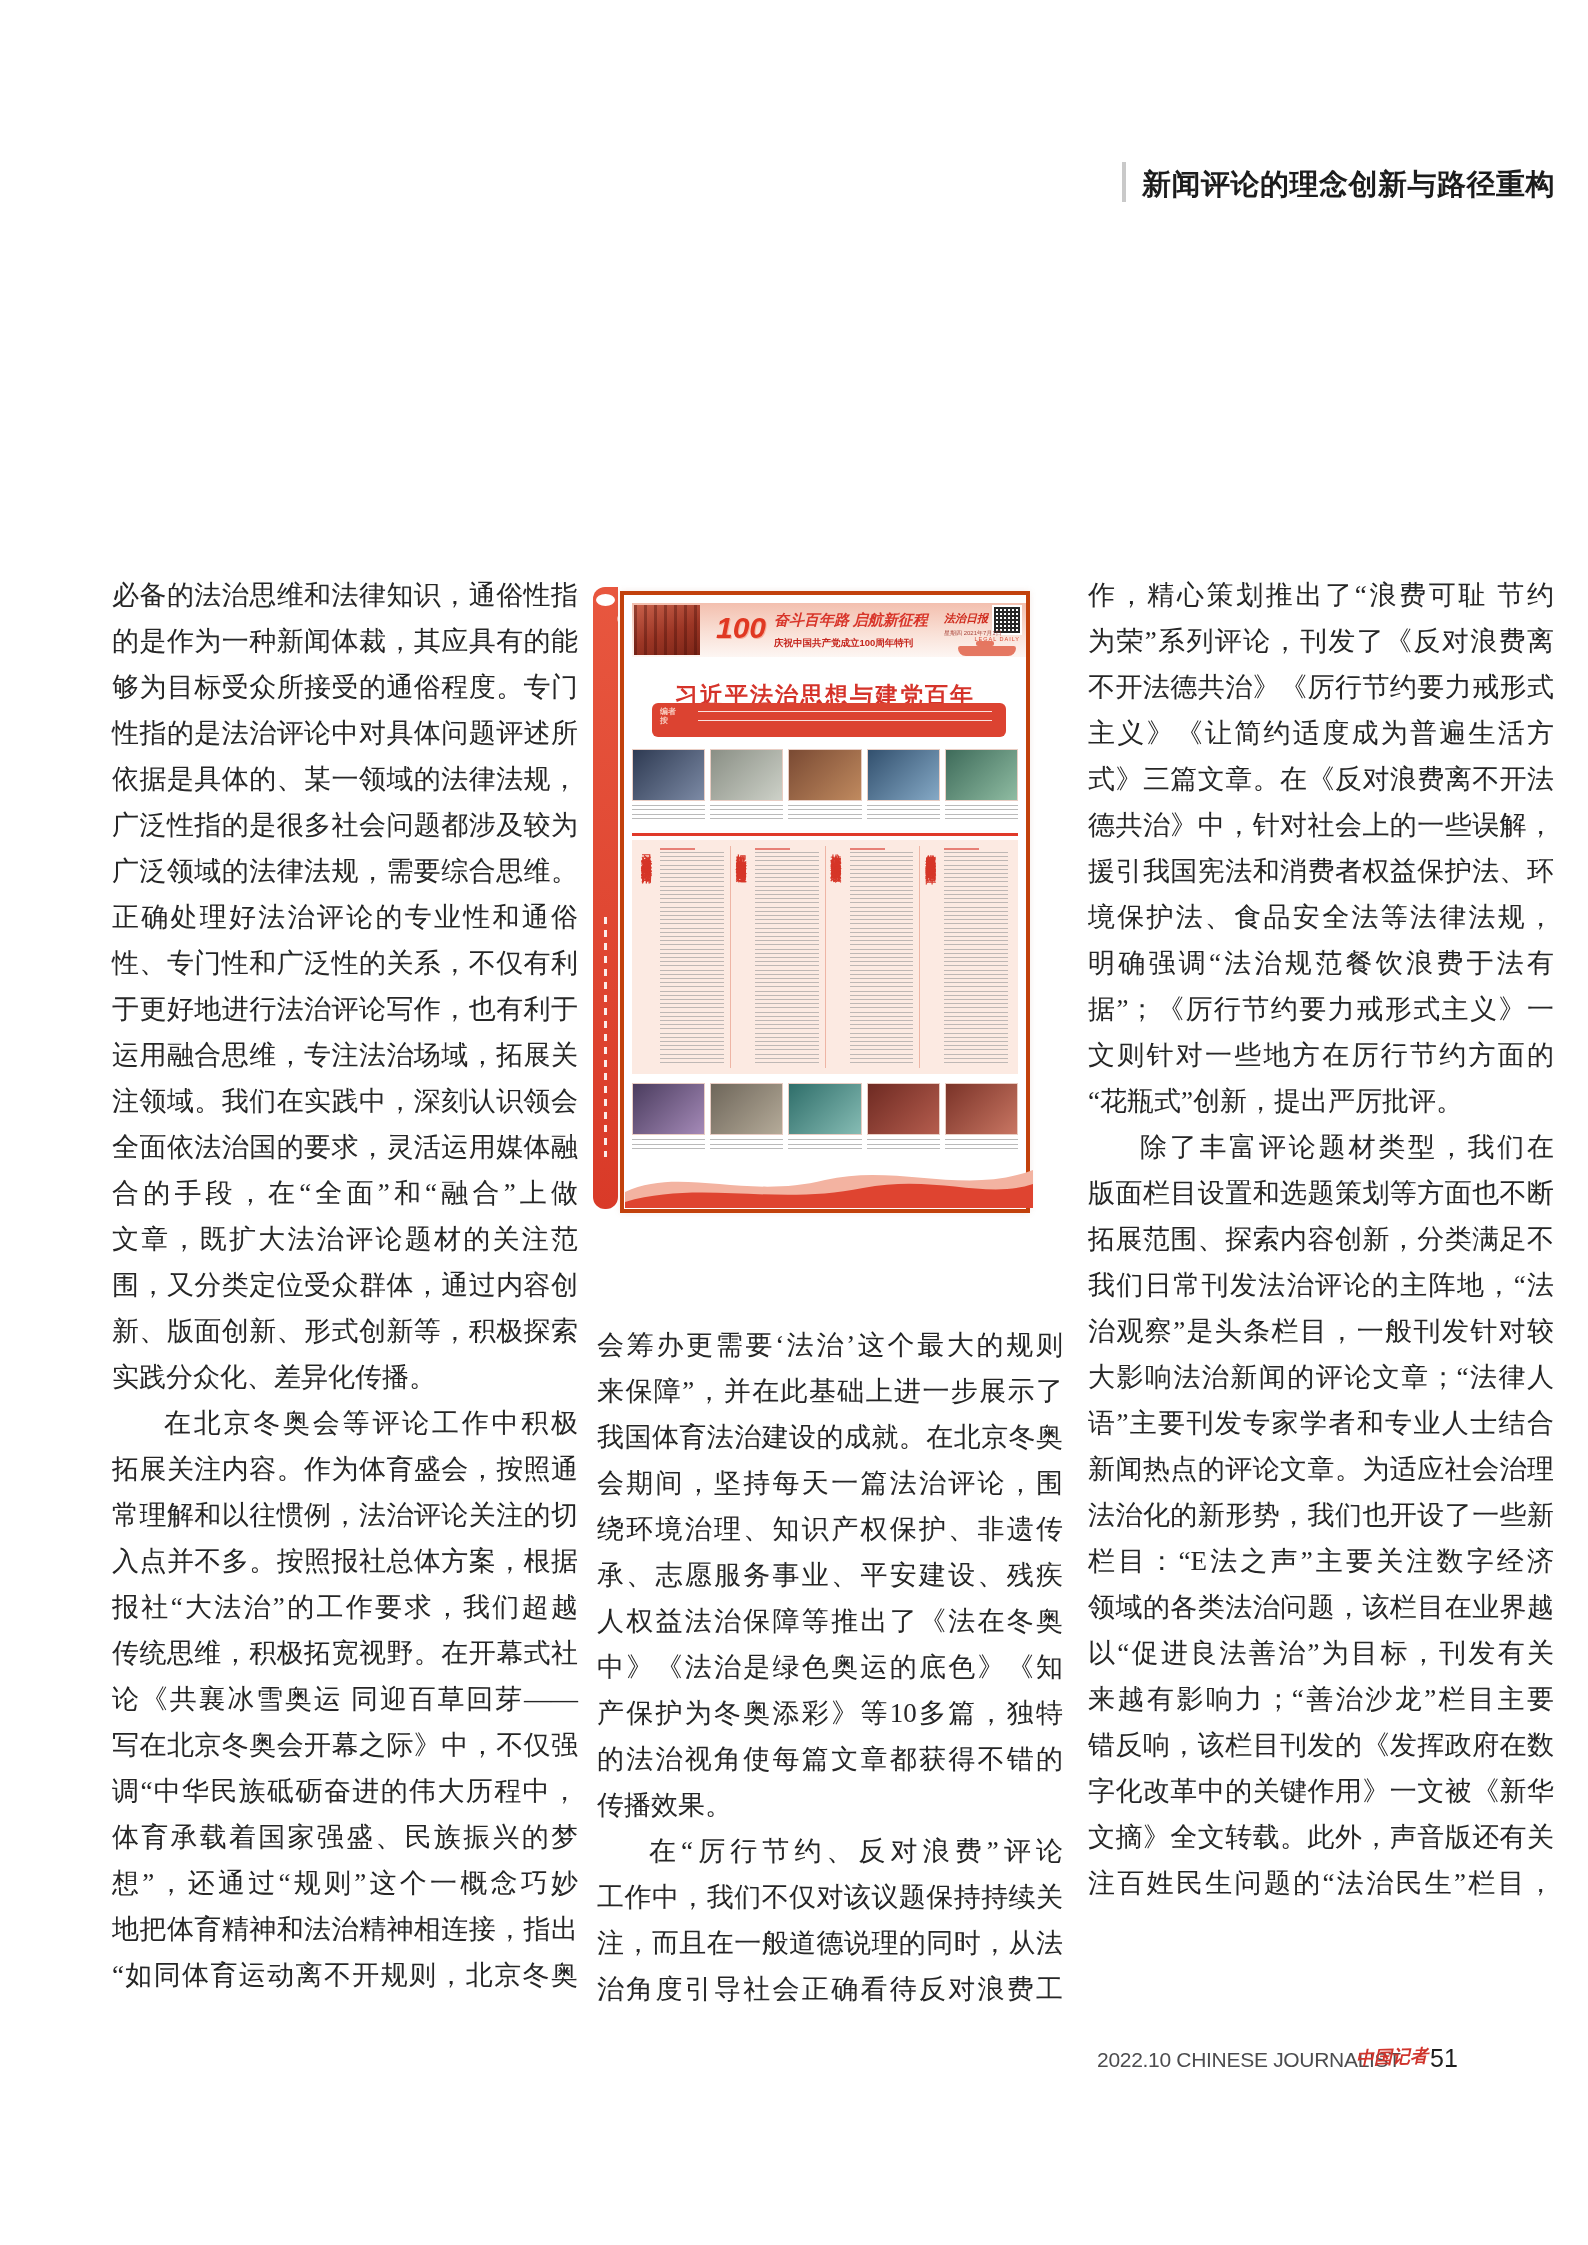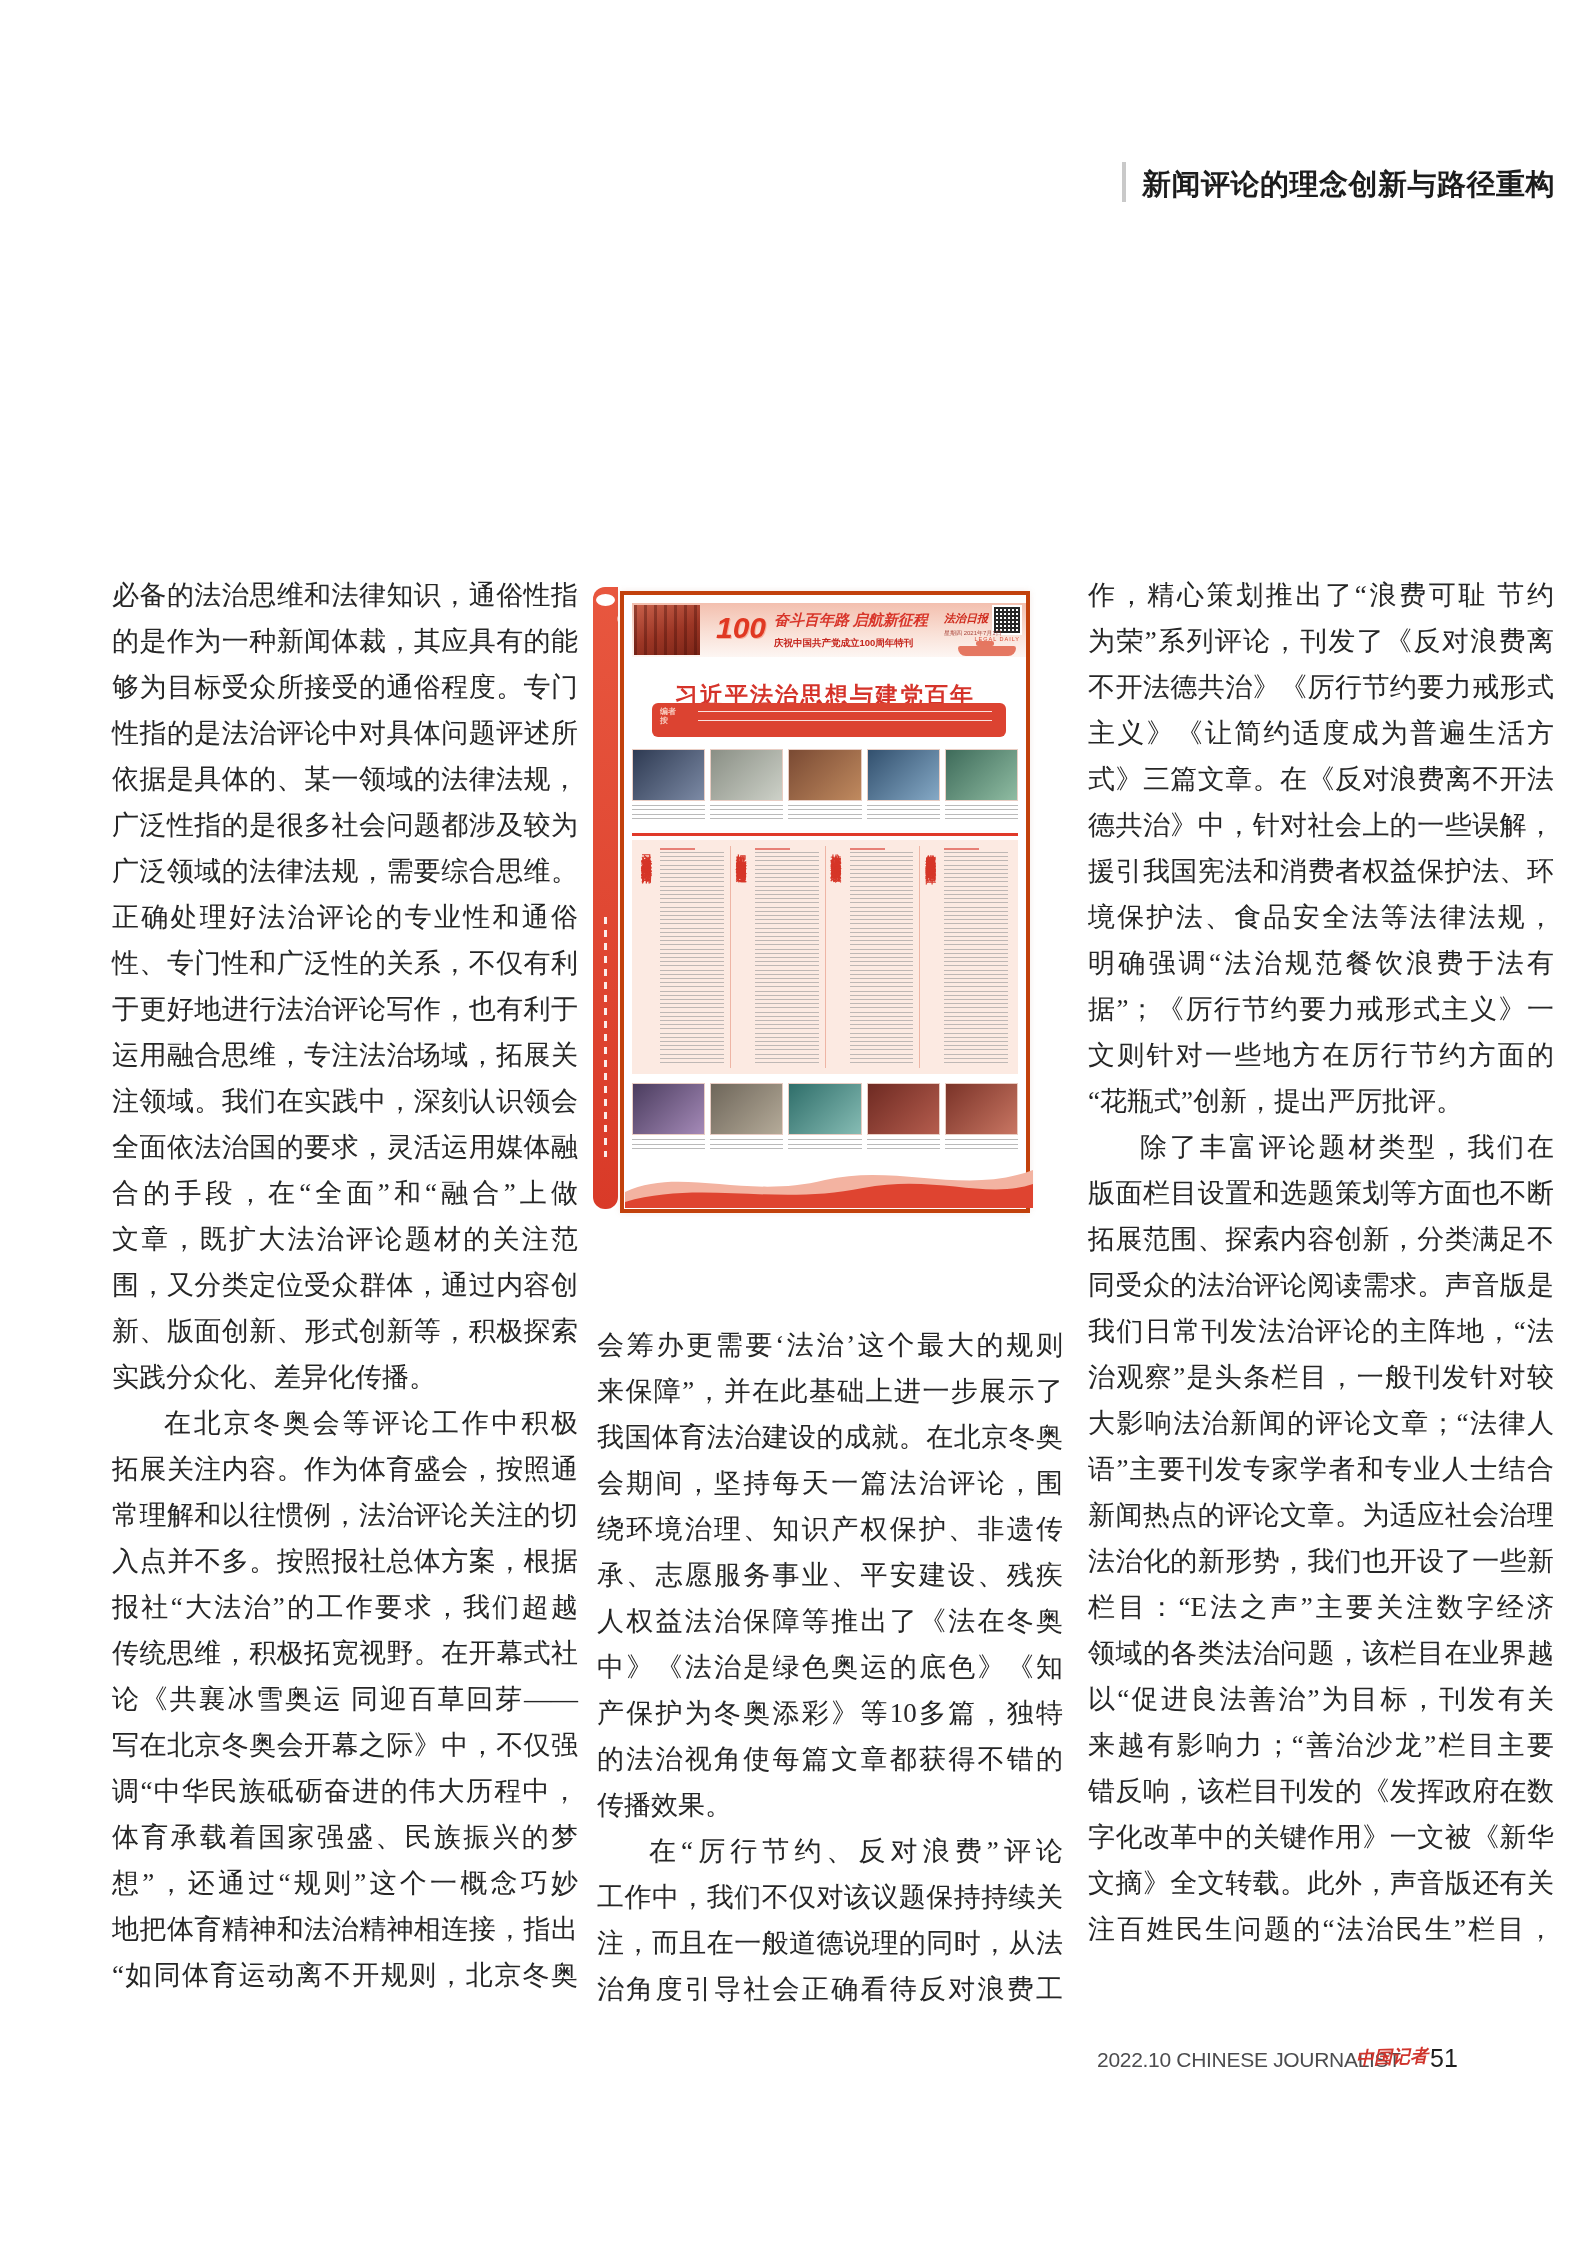--- a/index.html
+++ b/index.html
@@ -231,21 +231,20 @@
     <div class="line">德共治》中，针对社会上的一些误解，</div>
     <div class="line">援引我国宪法和消费者权益保护法、环</div>
     <div class="line">境保护法、食品安全法等法律法规，</div>
     <div class="line">明确强调“法治规范餐饮浪费于法有</div>
     <div class="line">据”；《厉行节约要力戒形式主义》一</div>
     <div class="line">文则针对一些地方在厉行节约方面的</div>
     <div class="line p-end">“花瓶式”创新，提出严厉批评。</div>
     <div class="line p-start">除了丰富评论题材类型，我们在</div>
     <div class="line">版面栏目设置和选题策划等方面也不断</div>
     <div class="line">拓展范围、探索内容创新，分类满足不</div>
-    <div class="line">同受众的法治评论阅读需求。声音版是</div>
     <div class="line">我们日常刊发法治评论的主阵地，“法</div>
     <div class="line">治观察”是头条栏目，一般刊发针对较</div>
     <div class="line">大影响法治新闻的评论文章；“法律人</div>
     <div class="line">语”主要刊发专家学者和专业人士结合</div>
     <div class="line">新闻热点的评论文章。为适应社会治理</div>
     <div class="line">法治化的新形势，我们也开设了一些新</div>
     <div class="line">栏目：“E法之声”主要关注数字经济</div>
     <div class="line">领域的各类法治问题，该栏目在业界越</div>
     <div class="line">以“促进良法善治”为目标，刊发有关</div>
     <div class="line">来越有影响力；“善治沙龙”栏目主要</div>

